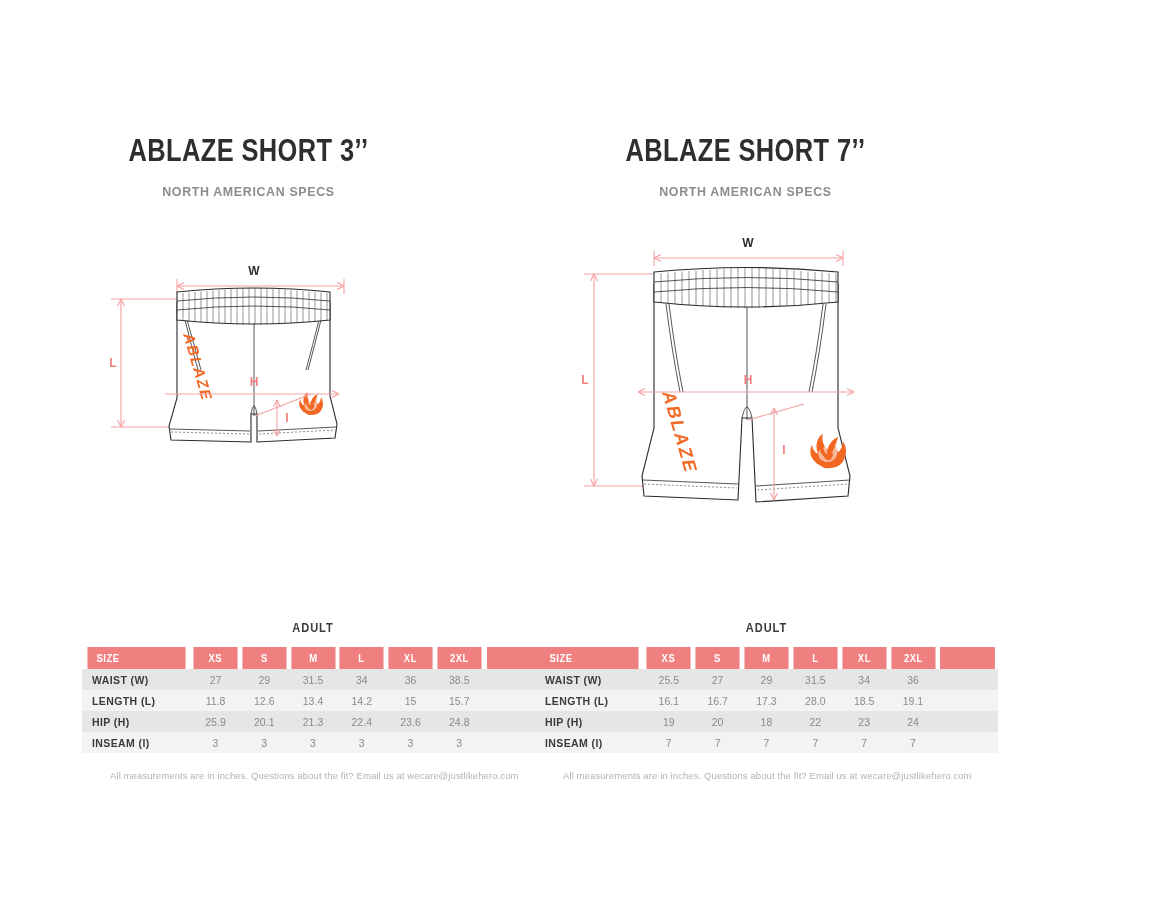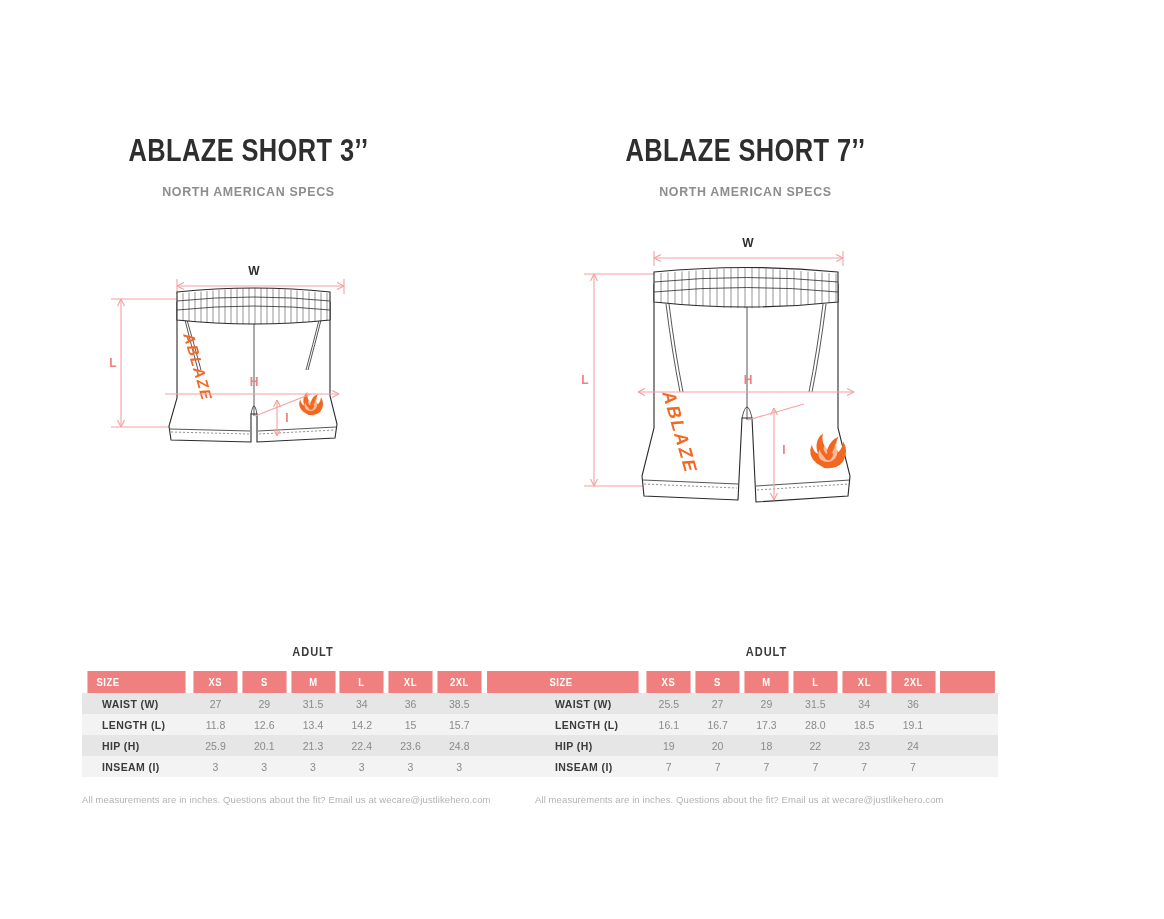--- a/index.html
+++ b/index.html
@@ -67,21 +67,21 @@
     left: 0;
     right: 0;
   }
   .diagram-wrap.short3 { top: 248px; height: 300px; }
   .diagram-wrap.short7 { top: 232px; height: 320px; }
   .diagram-wrap svg { display: block; margin: 0 auto; }
 
   
   .table-section {
     position: absolute;
-    top: 644px;
+    top: 620px;
   }
   .panel.left .table-section  { left: 82px;  width: 462px; }
   .panel.right .table-section { left: 620px; width: 463px; }
   .panel.right .table-section { left: 38px; }
 
   .table-caption {
     text-align: center;
     font-family: "Liberation Sans Narrow", "Liberation Sans", sans-serif;
     font-size: 13px;
     font-weight: bold;
@@ -115,39 +115,40 @@
   table.size-table thead th.label-col {
     text-align: left;
     padding-left: 10px;
   }
   table.size-table tbody td {
     color: #8a8a8a;
     font-size: 10.5px;
   }
   table.size-table tbody td.label-col {
     text-align: left;
-    padding-left: 20px;
+    padding-left: 10px;
     color: #3b3b3b;
     font-family: "Liberation Sans Narrow", "Liberation Sans", sans-serif;
     font-weight: bold;
     letter-spacing: 0.4px;
   }
   table.size-table tbody tr.odd td  { background: #e6e6e6; }
   table.size-table tbody tr.even td { background: #f3f3f3; }
 
   col.c-label { width: 23.5%; }
   col.c-size  { width: 10.5%; }
   col.c-pad   { width: 13%; }
 
   .table-footnote {
     margin-top: 17px;
     font-size: 9.5px;
     color: #b3b3b3;
     letter-spacing: 0.1px;
     white-space: nowrap;
+    margin-left: 28px;
   }
 
   
   .dim-line   { stroke: #f4a0a0; stroke-width: 1.1; fill: none; }
   .dim-tick   { stroke: #f4a0a0; stroke-width: 1.1; }
   .dim-label  { fill: #f08080; font-family: "Liberation Sans Narrow","Liberation Sans",sans-serif;
                 font-size: 12px; font-weight: bold; }
   .dim-label-dark { fill: #2e2e2e; font-family: "Liberation Sans Narrow","Liberation Sans",sans-serif;
                 font-size: 12px; font-weight: bold; }
   .garment    { fill: #ffffff; stroke: #2b2b2b; stroke-width: 1.1; }

